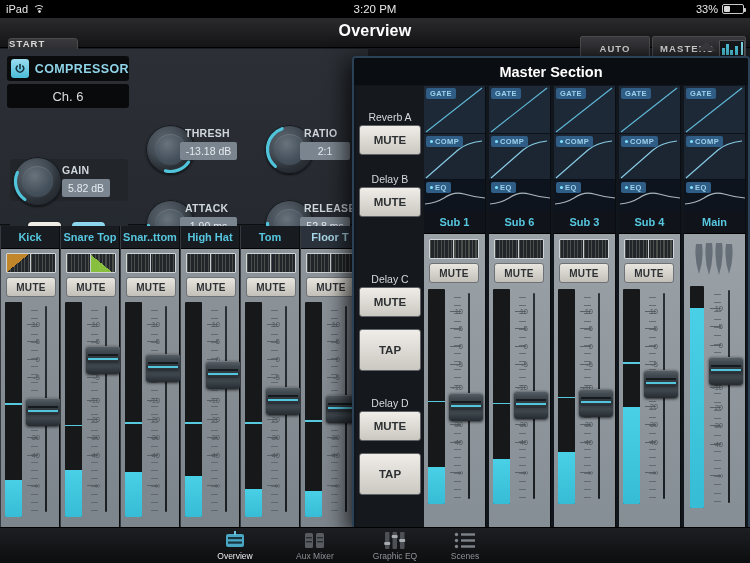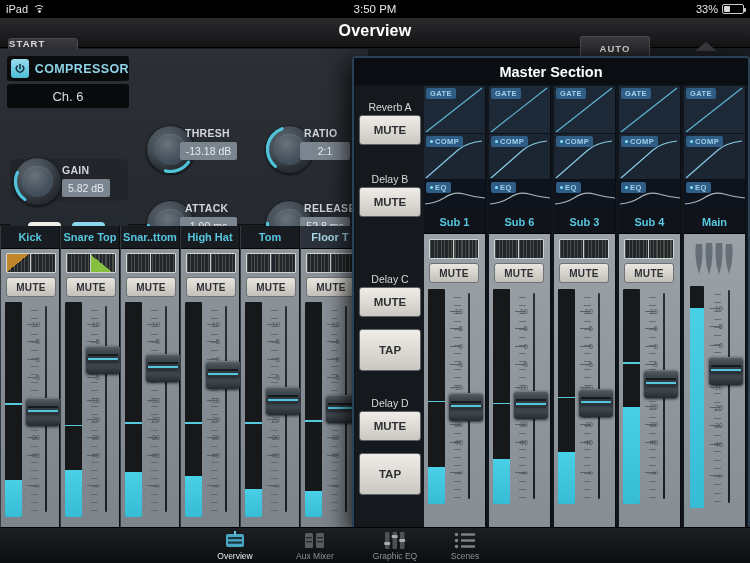--- a/index.html
+++ b/index.html
@@ -243,33 +243,43 @@
 
   <div class="statusbar">
     <div class="sb-left">
       <span>iPad</span>
       <span class="wifi">
           <i></i>
           <i></i>
           <i></i>
         </span>
     </div>
-    <div class="sb-center">3:50 PM</div>
+    <div class="sb-center">3:20 PM</div>
     <div class="sb-right">
       <span>33%</span>
       <span class="batt">
           <i></i>
         </span>
     </div>
   </div>
 
   <div class="navbar">
     <div class="nav-title">Overview</div>
     <div class="navbtn" id="btn-startpage">START PAGE</div>
     <div class="navbtn" id="btn-talk">AUTO</div>
+    <div class="navbtn" id="btn-masters">
+      <span>MASTERS</span>
+      <span class="mini-mix">
+        <b style="height:7px"></b>
+          <b style="height:11px"></b>
+          <b style="height:5px"></b>
+          <b style="height:9px"></b>
+          <s></s>
+      </span>
+    </div>
   </div>
   <div class="masters-arrow"></div>
 
   <div class="compressor">
     <div class="comp-head">
       <div class="pwr">
         <svg width="12" height="12" viewBox="0 0 12 12">
           <path d="M6 1.6 L6 5.6" stroke="#12313c" stroke-width="1.6" stroke-linecap="round" fill="none"></path>
           <path d="M3.3 3.0 A3.6 3.6 0 1 0 8.7 3.0" stroke="#12313c" stroke-width="1.5" fill="none" stroke-linecap="round"></path>
         </svg>
@@ -698,21 +708,21 @@
             <span class="scalelbl" style="top:175px">∞</span>
           </div>
           <div class="fcap" style="top:92.5px"></div>
         </div>
       </div>
     </div>
 
   <div class="master">
     <div class="master-title">Master Section</div>
     <div class="fxcol" id="fxcol">
-        <div class="fxblk" style="top: 14px;">
+        <div class="fxblk" style="top: 24px;">
           <div class="fxlbl">Reverb A</div>
           <div class="fxbtn">MUTE</div>
         </div>
         <div class="fxblk" style="top: 86px;">
           <div class="fxlbl">Delay B</div>
           <div class="fxbtn">MUTE</div>
         </div>
         <div class="fxblk" style="top: 186px;">
           <div class="fxlbl">Delay C</div>
           <div class="fxbtn">MUTE</div>

